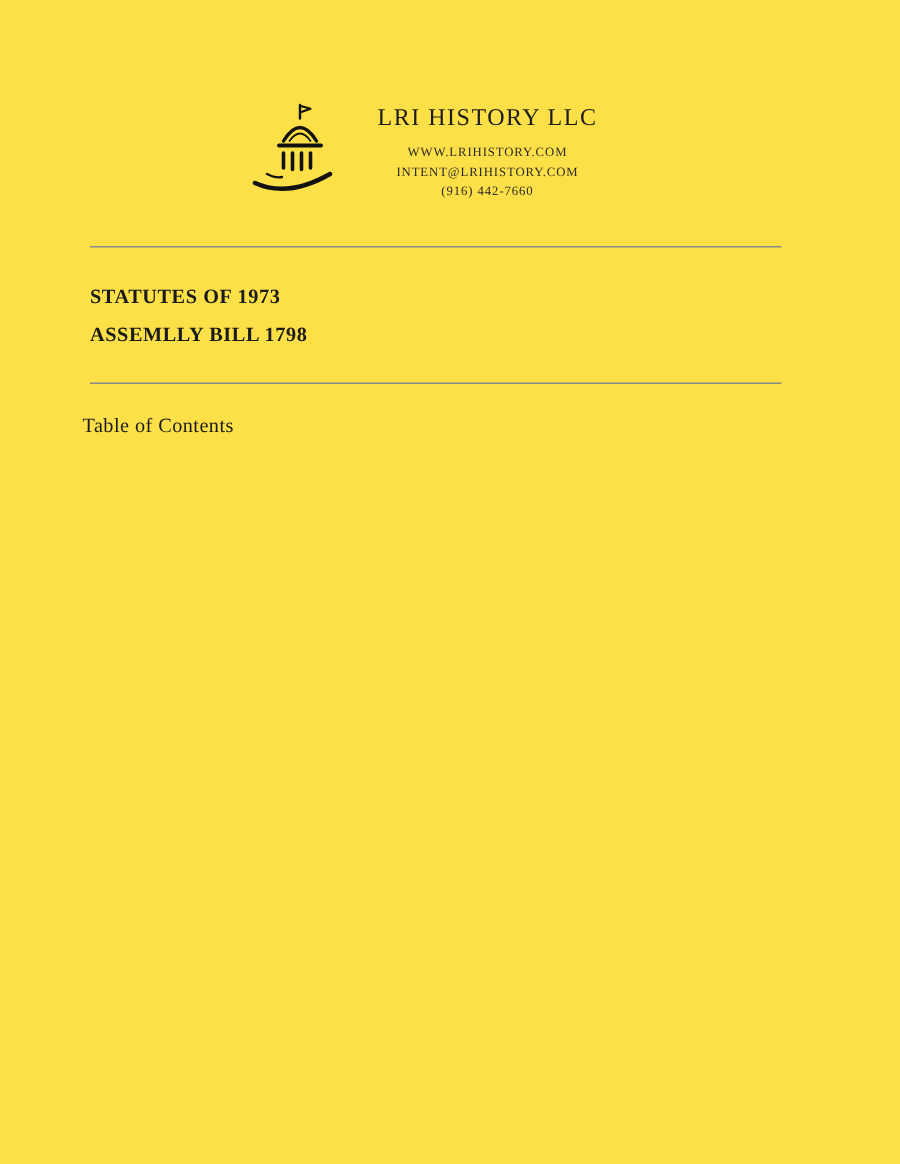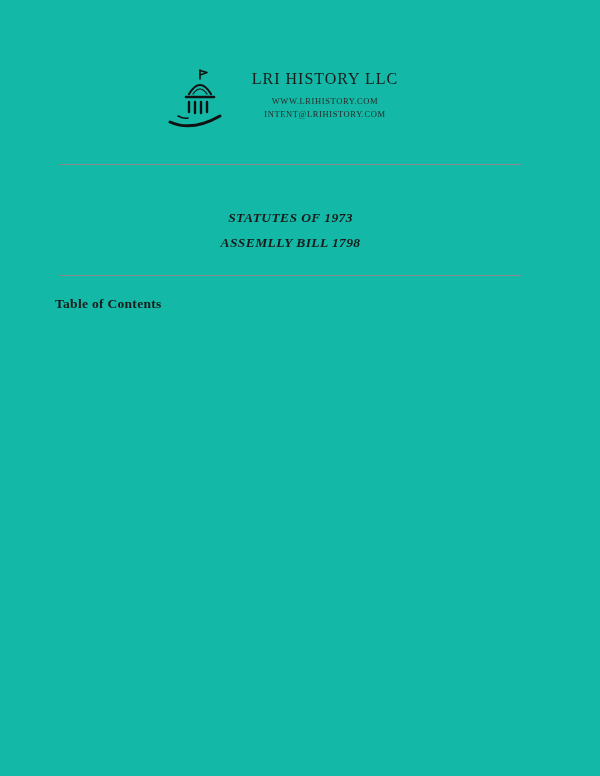--- a/index.html
+++ b/index.html
@@ -6,21 +6,21 @@
   html, body {
     width: 600px;
     background: #ffffff;
     font-family: "Liberation Serif", "DejaVu Serif", serif;
     color: #1c1c1c;
   }
   .page {
     position: relative;
     width: 600px;
     height: 776px;
-    background: #14b8a6;
+    background: #fde047;
     overflow: hidden;
   }
 
   
   .letterhead {
     display: flex;
     justify-content: center;
     align-items: flex-start;
     padding-top: 64px;
     margin-right: 40px;
@@ -56,40 +56,39 @@
     width: 461px;
     margin-left: 60px;
   }
   .divider-1 { margin-top: 22px; }
   .divider-2 { margin-top: 20px; }
 
   
   .statute-block {
     width: 461px;
     margin-left: 60px;
-    margin-top: 40px;
-    text-align: center;
-    font-style: italic;
+    margin-top: 20px;
+    text-align: left;
   }
   .doc-line {
     font-weight: bold;
     font-size: 13.5px;
     line-height: 25px;
     letter-spacing: 0.4px;
     white-space: pre;
     color: #1a1a1a;
   }
 
   
   .toc {
     margin-left: 55px;
     margin-top: 20px;
   }
   .toc-title {
-    font-weight: bold;
+    font-weight: normal;
     font-size: 13.5px;
     letter-spacing: 0.3px;
     color: #1a1a1a;
   }
   .toc-list {
     margin-top: 18px;
     margin-left: 32px;
     list-style-position: outside;
   }
   .toc-list li {
@@ -123,20 +122,21 @@
         <path d="M45 36 v10" stroke-width="2.4"></path>
 
         <path d="M8 56 Q30 66 58 50" stroke-width="3"></path>
         <path d="M16 50 q6 3 10 2" stroke-width="1.6"></path>
       </svg>
     </div>
     <div class="contact-block">
       <div class="company-name">LRI HISTORY LLC</div>
       <div class="contact-line">WWW.LRIHISTORY.COM</div>
       <div class="contact-line">INTENT@LRIHISTORY.COM</div>
+      <div class="contact-line">(916) 442-7660</div>
     </div>
   </div>
 
   <hr class="divider divider-1">
 
   <div class="statute-block">
     <div class="doc-line">STATUTES OF 1973</div>
     <div class="doc-line">ASSEMLLY BILL 1798</div>
   </div>
 

